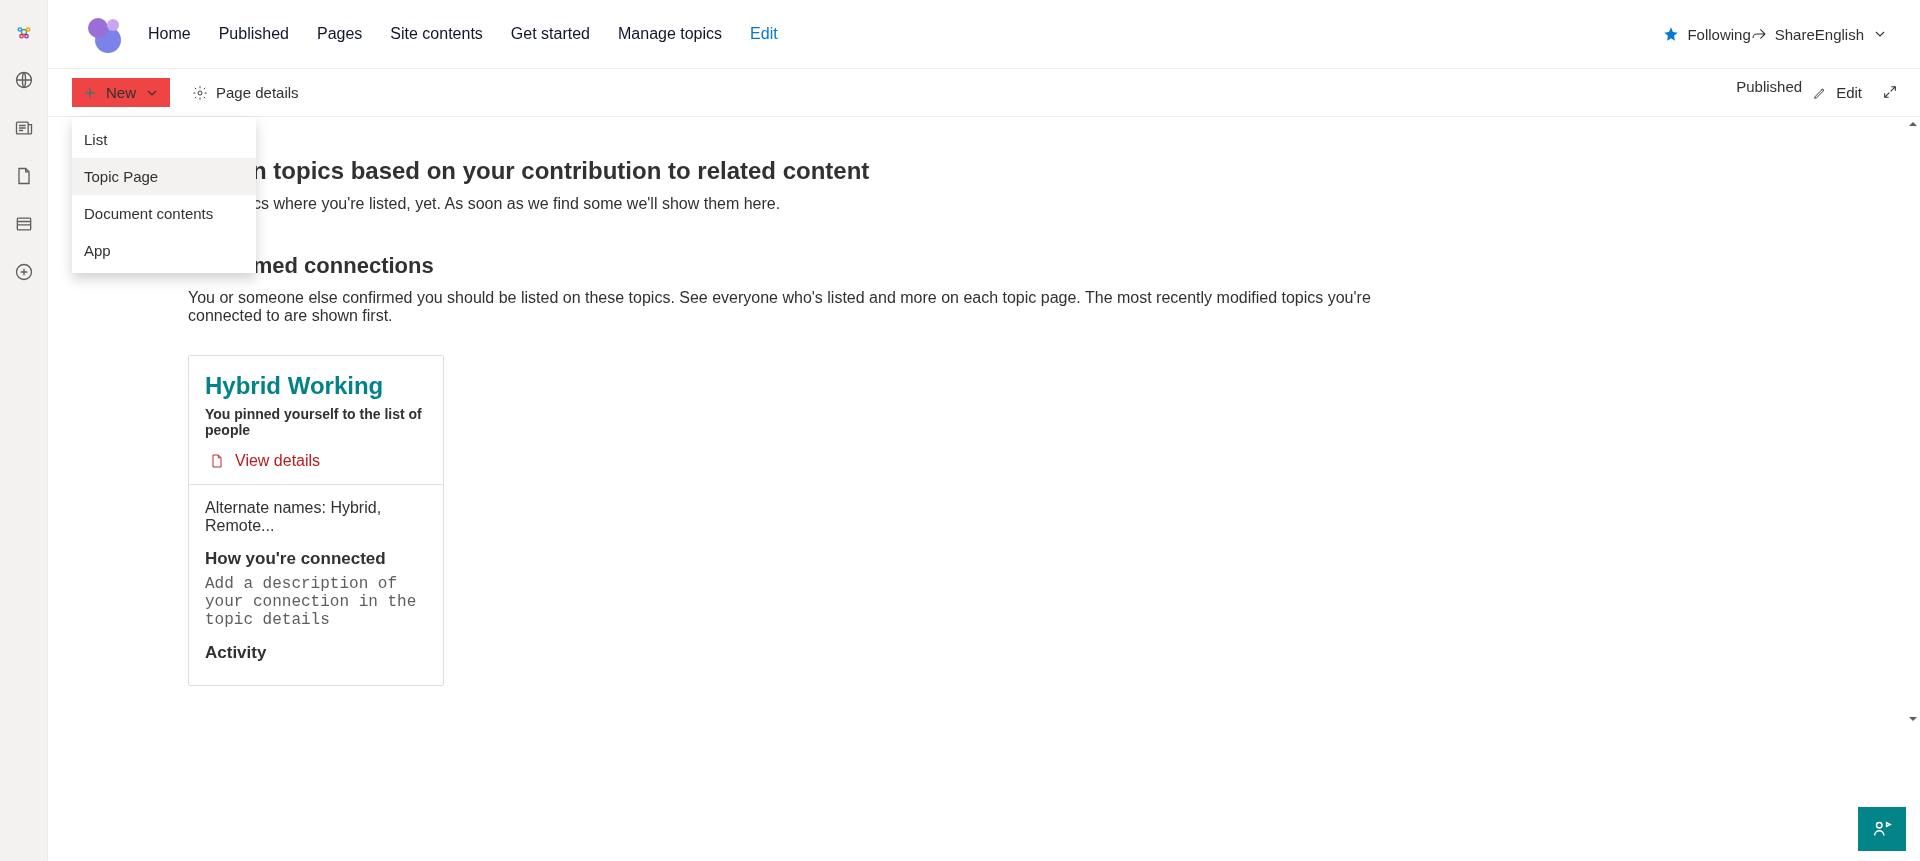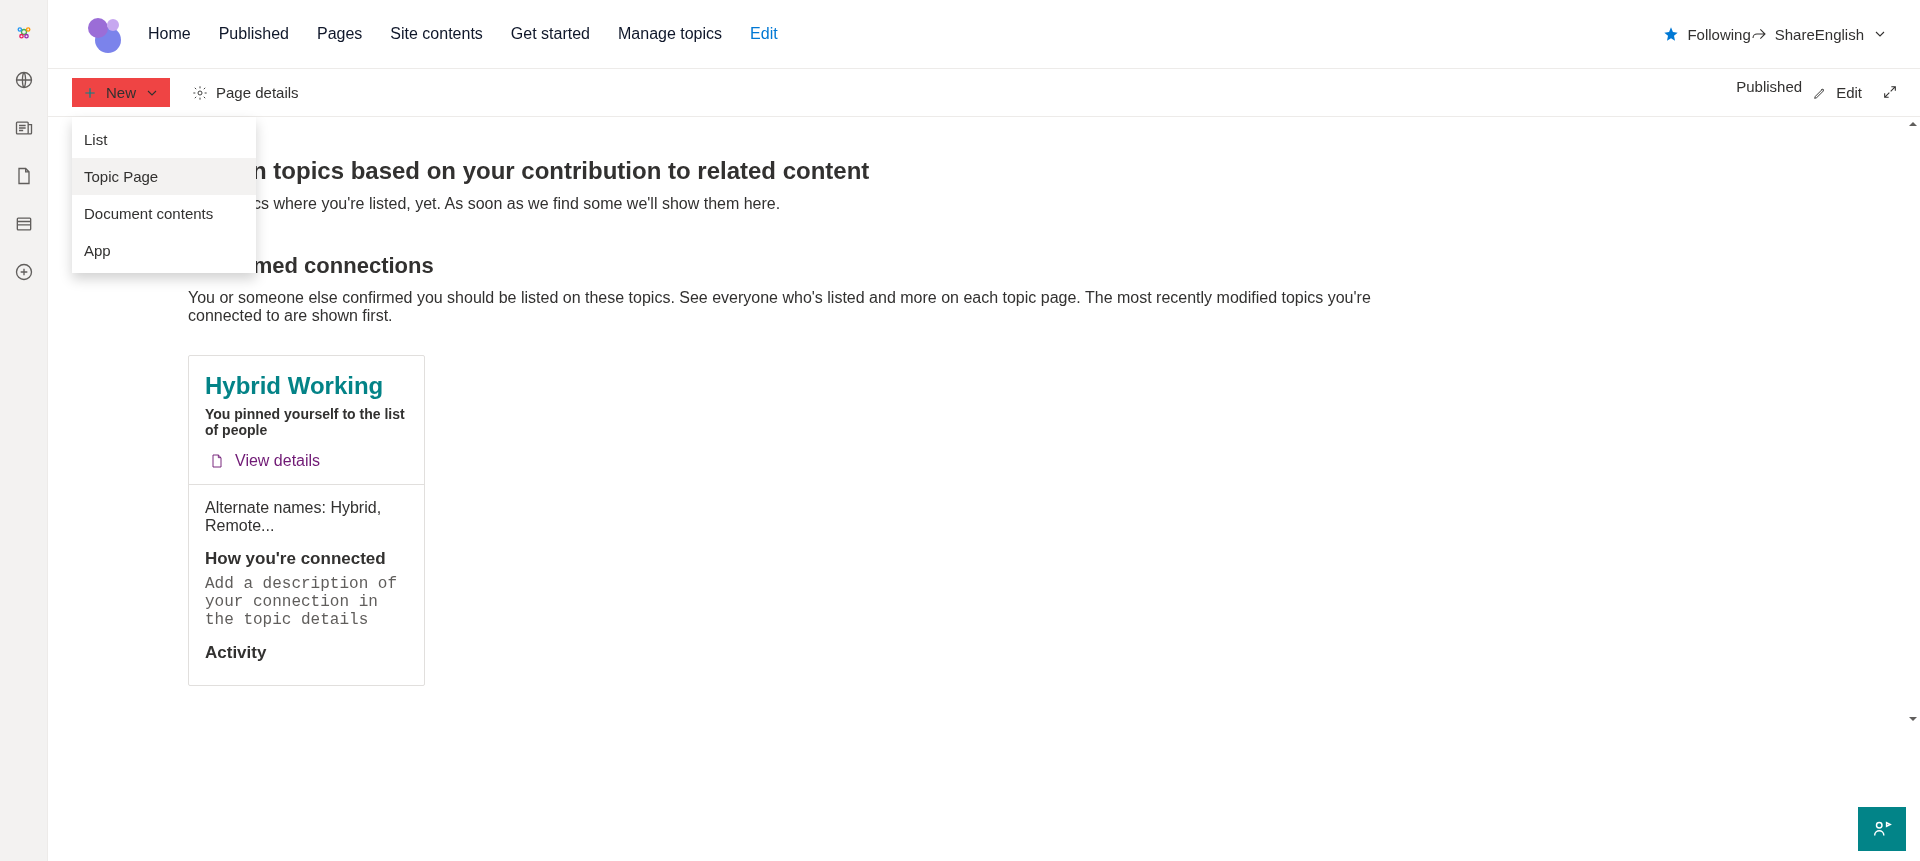--- a/index.html
+++ b/index.html
@@ -38,24 +38,24 @@
 .content { flex: 1; overflow: auto; padding: 40px 32px 40px 140px; position: relative; }
 .scroll-outer { display:flex; }
 .scroll-body { flex:1; }
 .fake-scrollbar { width: 14px; display:flex; flex-direction:column; justify-content:space-between; align-items:center; padding:2px 0; }
 .fake-scrollbar svg { width:10px; height:10px; fill:#605e5c; }
 
 .h1 { font-size: 24px; font-weight: 700; margin-bottom: 10px; }
 .para { font-size: 16px; color: #323130; margin-bottom: 40px; }
 .h2 { font-size: 22px; font-weight: 700; margin-bottom: 10px; }
 
-.card { width: 237px; border: 1px solid #e1dfdd; border-radius: 2px; margin-top: 30px; padding: 16px; }
+.card { width: 256px; border: 1px solid #e1dfdd; border-radius: 2px; margin-top: 30px; padding: 16px; }
 .card-title { font-size: 24px; font-weight: 700; color: #038387; margin-bottom: 6px; }
 .card-sub { font-size: 14px; font-weight: 600; color: #323130; margin-bottom: 10px; }
-.card-link { display: flex; align-items: center; gap: 10px; font-size: 16px; color: #701a75; cursor: pointer; padding: 4px 0 14px 4px; }
+.card-link { display: flex; align-items: center; gap: 10px; font-size: 16px; color: #b91c1c; cursor: pointer; padding: 4px 0 14px 4px; }
 .card-sep { border-top: 1px solid #e1dfdd; margin: 0 -16px 14px -16px; }
 .alt-names { font-size: 16px; margin-bottom: 14px; }
 .sect-head { font-size: 17px; font-weight: 600; margin-bottom: 6px; }
 .sect-body { font-size: 16px; color: #605e5c; margin-bottom: 14px; font-family: Liberation Mono, monospace; }
 .activity-row { display: flex; align-items: center; gap: 12px; }
 .avatar { width: 28px; height: 28px; border-radius: 50%; background: #d8d8d8; display:flex; align-items:center; justify-content:center; overflow:hidden; }
 .avatar svg { width: 28px; height: 28px; }
 .act-text { font-size: 15px; }
 
 .feedback-btn { position: fixed; right: 14px; bottom: 10px; width: 48px; height: 44px; background: #028488; display:flex; align-items:center; justify-content:center; cursor:pointer; }

